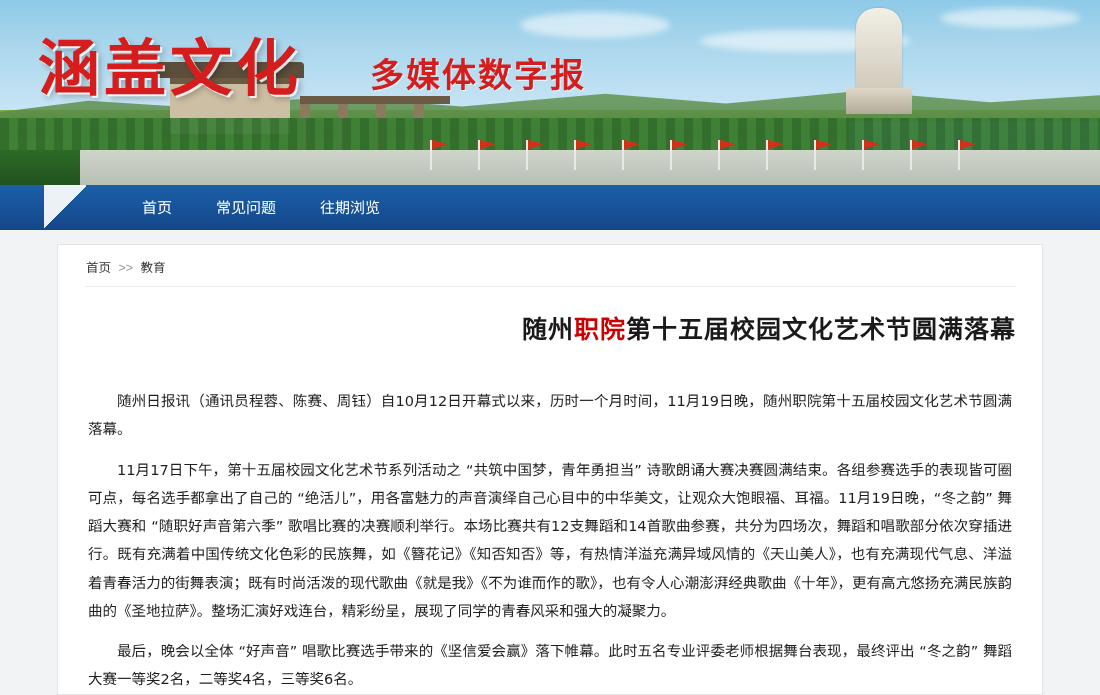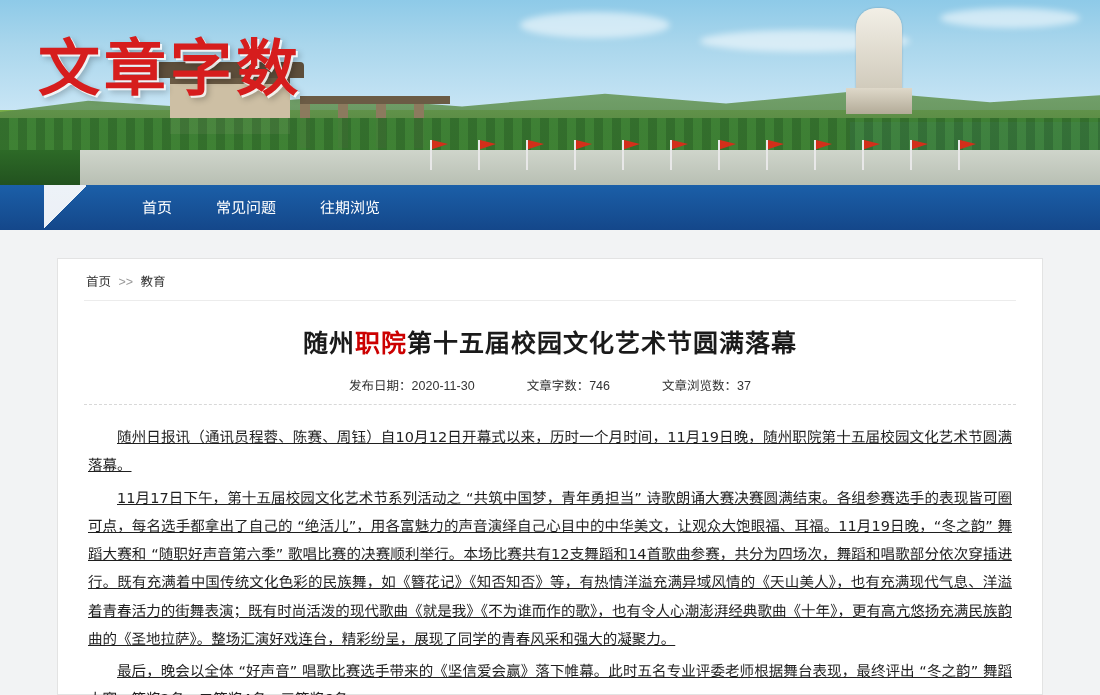--- a/index.html
+++ b/index.html
@@ -136,42 +136,42 @@
     padding: 0 22px;
     line-height: 45px;
     cursor: pointer;
     white-space: nowrap;
   }
 
   
   .page {
     width: 1100px; height: 465px;
     background: #f2f3f4;
-    padding: 28px 0 0 0;
+    padding: 14px 0 0 0;
     display: flex;
     justify-content: center;
   }
   .content-card {
     width: 986px;
     background: #ffffff;
     border: 1px solid #e3e3e3;
     padding: 0 26px 10px 26px;
     position: relative;
   }
   .breadcrumb {
     font-size: 12.5px;
     color: #444;
     padding: 12px 0 10px 2px;
     border-bottom: 1px solid #ececec;
   }
   .breadcrumb .sep { color: #999; margin: 0 4px; }
   .breadcrumb a { color: #333; text-decoration: none; }
 
   .article-title {
-    text-align: center;
+    text-align: right;
     font-family: "DejaVu Serif", "Liberation Serif", serif;
     font-size: 25px;
     font-weight: bold;
     color: #1a1a1a;
     padding: 22px 0 16px 0;
     letter-spacing: 1px;
   }
   .article-title .hl { color: #cc0000; }
 
   .meta {
@@ -186,23 +186,22 @@
 
   .article-body {
     padding: 14px 4px 0 4px;
     font-size: 14.5px;
     line-height: 1.95;
     color: #1f1f1f;
     text-align: justify;
     font-family: "DejaVu Sans", "Liberation Sans", sans-serif;
   }
   .article-body p {
-    margin: 4px 0 2px 0;
+    margin: 12px 0 2px 0;
     text-indent: 2em;
-    text-decoration: underline;
   }
 </style>
 </head>
 <body>
 
 <div class="banner">
   <div class="sky"></div>
   <div class="cloud" style="left:520px;top:12px;width:150px;height:26px;"></div>
   <div class="cloud" style="left:700px;top:30px;width:210px;height:22px;"></div>
   <div class="cloud" style="left:940px;top:8px;width:140px;height:20px;"></div>
@@ -236,21 +235,22 @@
     <div class="flagpole" style="left:384px;"></div>
       <div class="flag" style="left:386px;"></div>
     <div class="flagpole" style="left:432px;"></div>
       <div class="flag" style="left:434px;"></div>
     <div class="flagpole" style="left:480px;"></div>
       <div class="flag" style="left:482px;"></div>
     <div class="flagpole" style="left:528px;"></div>
       <div class="flag" style="left:530px;"></div>
   </div>
 
-  <div class="masthead">文章字数</div>
+  <div class="masthead">涵盖文化</div>
+  <div class="subhead">多媒体数字报</div>
 </div>
 
 <div class="navbar">
   <div class="nav-fold"></div>
   <div class="nav-items">
     <div class="nav-item">首页</div>
     <div class="nav-item">常见问题</div>
     <div class="nav-item">往期浏览</div>
   </div>
 </div>
@@ -261,25 +261,20 @@
     <div class="breadcrumb">
       <a href="#">首页</a>
       <span class="sep">&gt;&gt;</span>
       <a href="#">教育</a>
     </div>
 
     <div class="article-title">
       <span>随州</span><span class="hl">职院</span><span>第十五届校园文化艺术节圆满落幕</span>
     </div>
 
-    <div class="meta">
-      <span>发布日期：2020-11-30</span>
-      <span>文章字数：746</span>
-      <span>文章浏览数：37</span>
-    </div>
 
     <div class="article-body">
       <p>随州日报讯（通讯员程蓉、陈赛、周钰）自10月12日开幕式以来，历时一个月时间，11月19日晚，随州职院第十五届校园文化艺术节圆满落幕。</p>
       <p>11月17日下午，第十五届校园文化艺术节系列活动之 “共筑中国梦，青年勇担当” 诗歌朗诵大赛决赛圆满结束。各组参赛选手的表现皆可圈可点，每名选手都拿出了自己的 “绝活儿”，用各富魅力的声音演绎自己心目中的中华美文，让观众大饱眼福、耳福。11月19日晚，“冬之韵” 舞蹈大赛和 “随职好声音第六季” 歌唱比赛的决赛顺利举行。本场比赛共有12支舞蹈和14首歌曲参赛，共分为四场次，舞蹈和唱歌部分依次穿插进行。既有充满着中国传统文化色彩的民族舞，如《簪花记》《知否知否》等，有热情洋溢充满异域风情的《天山美人》，也有充满现代气息、洋溢着青春活力的街舞表演；既有时尚活泼的现代歌曲《就是我》《不为谁而作的歌》，也有令人心潮澎湃经典歌曲《十年》，更有高亢悠扬充满民族韵曲的《圣地拉萨》。整场汇演好戏连台，精彩纷呈，展现了同学的青春风采和强大的凝聚力。</p>
       <p>最后，晚会以全体 “好声音” 唱歌比赛选手带来的《坚信爱会赢》落下帷幕。此时五名专业评委老师根据舞台表现，最终评出 “冬之韵” 舞蹈大赛一等奖2名，二等奖4名，三等奖6名。</p>
 
     </div>
 
   </div>
 </div>

